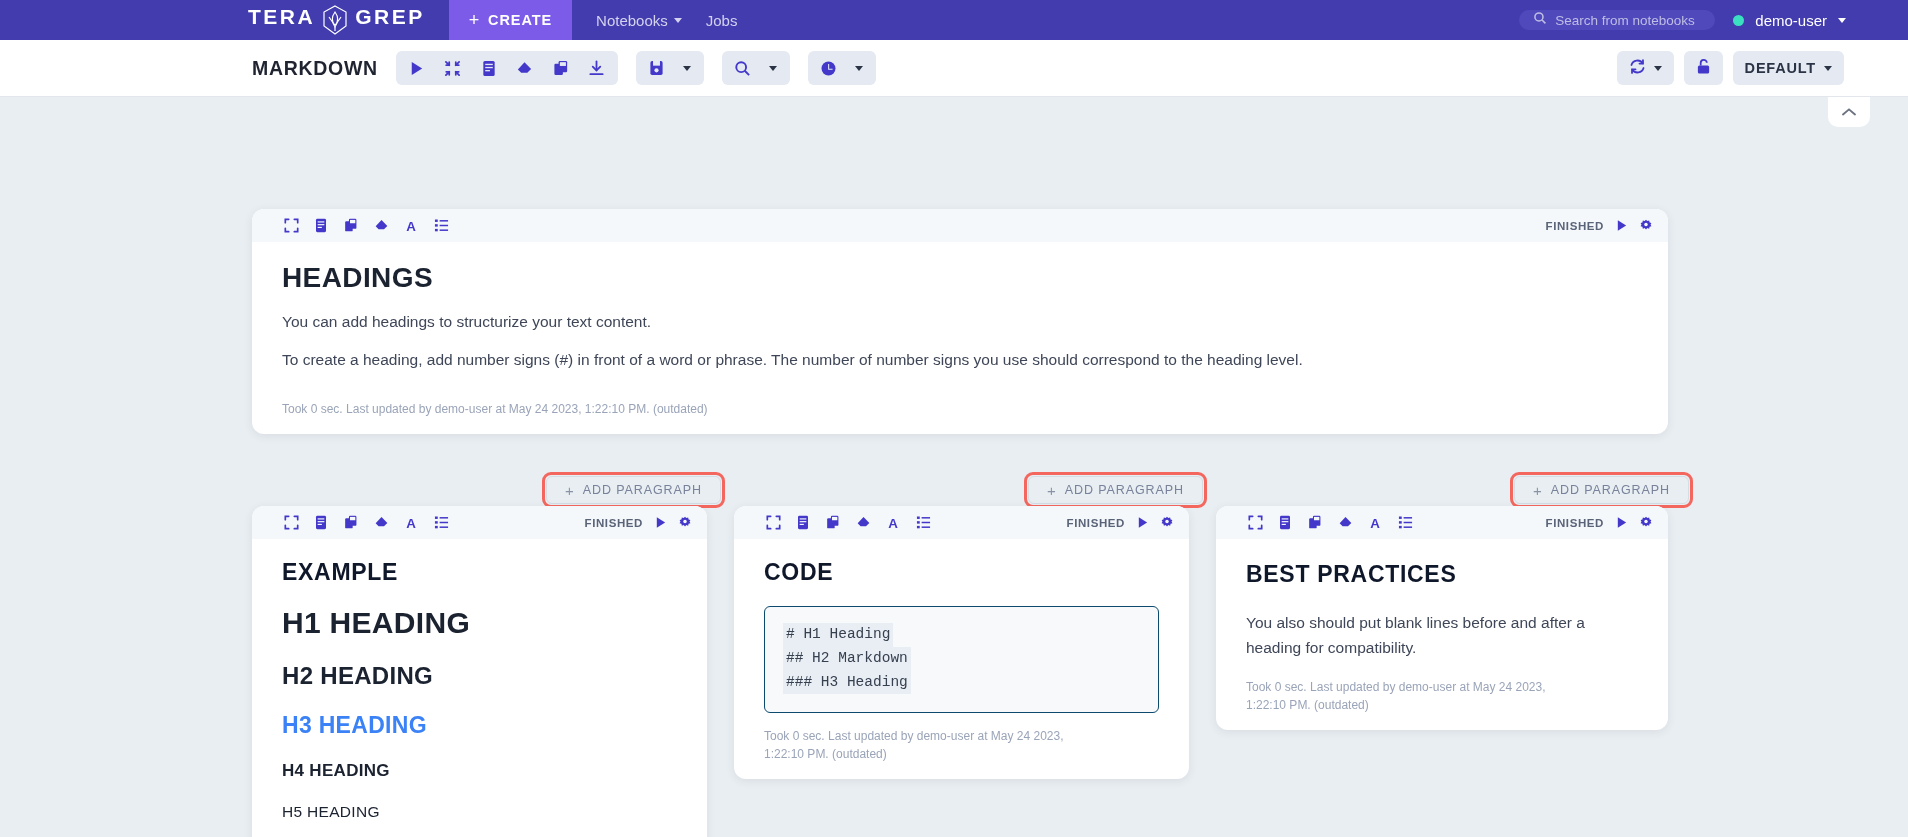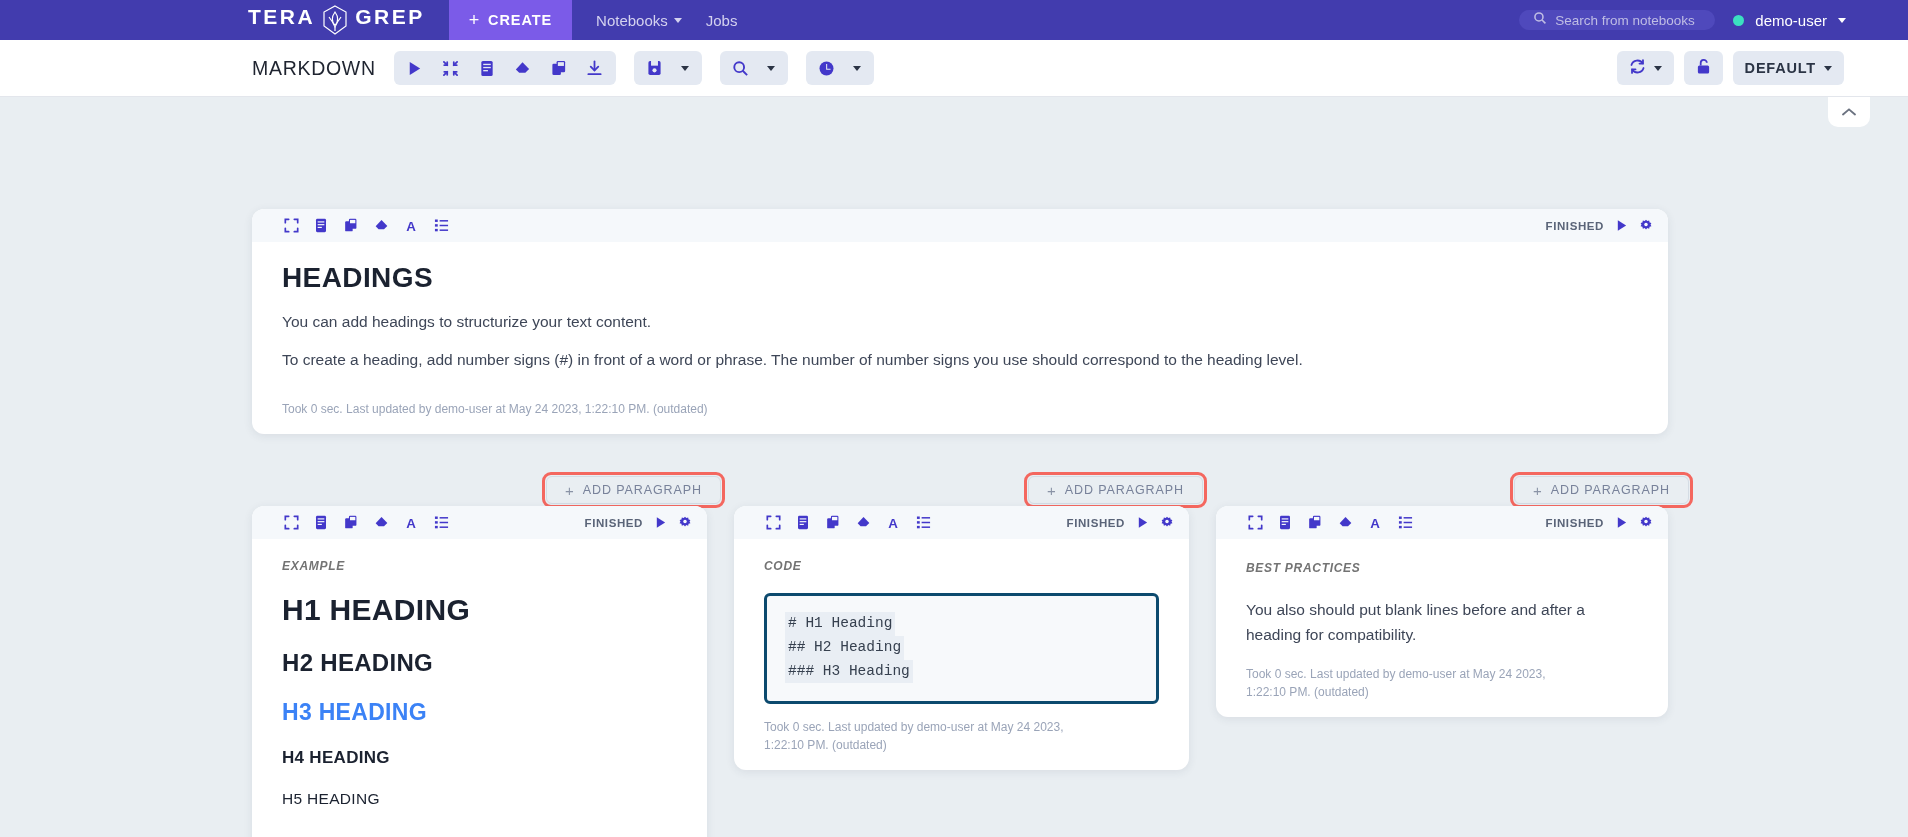--- a/index.html
+++ b/index.html
@@ -80,21 +80,21 @@
   
   .toolbar {
     height: 57px;
     background: #ffffff;
     display: flex; align-items: center;
     border-bottom: 1px solid #E3E6EC;
     padding: 0 18px 0 0;
   }
   .nb-title {
     margin-left: 252px;
-    font-size: 19.5px; font-weight: 400; color: #1F2430;
+    font-size: 19.5px; font-weight: 700; color: #1F2430;
     letter-spacing: 0.7px;
   }
   .tb-group {
     display: flex; align-items: center;
     background: #E4E9F2;
     border-radius: 6px;
     height: 34px;
     margin-left: 18px;
     padding: 0 3px;
   }
@@ -177,31 +177,31 @@
 
   
   .h-title {
     font-size: 28px; font-weight: 700; color: #1B2230;
     letter-spacing: 0.4px; margin-bottom: 16px;
   }
   .p-text {
     font-size: 15.5px; color: #3E4657; line-height: 1.55; margin-bottom: 14px;
   }
   .sec-title {
-    font-size: 12px; font-weight: 700; color: #737373;
-    letter-spacing: 0.7px; margin-bottom: 20px; font-style: italic;
+    font-size: 23px; font-weight: 700; color: #0f172a;
+    letter-spacing: 0.7px; margin-bottom: 20px;
   }
   .hd1 { font-size: 30px; font-weight: 700; color: #1B2230; margin: 0 0 22px; letter-spacing:.3px;}
   .hd2 { font-size: 24px; font-weight: 700; color: #1B2230; margin: 0 0 22px; letter-spacing:.3px;}
   .hd3 { font-size: 23px; font-weight: 700; color: #3b82f6; margin: 8px 0 22px; letter-spacing:.3px;}
   .hd4 { font-size: 17px; font-weight: 700; color: #1B2230; margin: 0 0 22px; letter-spacing:.3px;}
   .hd5 { font-size: 15.5px; font-weight: 400; color: #1B2230; margin: 0 0 18px; letter-spacing:.3px;}
 
   .codebox {
-    border: 3px solid #0c4a6e;
+    border: 1px solid #0c4a6e;
     border-radius: 6px;
     background: #F7F9FB;
     padding: 16px 18px 18px;
   }
   .codeline {
     font-family: "Liberation Mono", monospace;
     font-size: 14.5px; color: #36404F;
     background: #E9EEF4;
     display: inline-block;
     padding: 1px 3px;
@@ -604,21 +604,21 @@
             <path d="M8 0.8 l1.5 1.6 2.1-.6 .5 2.1 2.1 .6-1 1.9 1 1.9-2.1 .6-.5 2.1-2.1-.6L8 12 6.5 10.4l-2.1 .6-.5-2.1-2.1-.6 1-1.9-1-1.9 2.1-.6 .5-2.1 2.1 .6z"></path>
             <circle cx="8" cy="6.4" r="2" fill="#F5F8FB"></circle>
           </svg>
         </span>
       </div>
     </div>
     <div class="pcard-body">
       <div class="sec-title">CODE</div>
       <div class="codebox">
         <div><span class="codeline"># H1 Heading</span></div>
-        <div><span class="codeline">## H2 Heading</span></div>
+        <div><span class="codeline">## H2 Markdown</span></div>
         <div><span class="codeline">### H3 Heading</span></div>
       </div>
     </div>
     <div class="pcard-foot" style="width:390px">Took 0 sec. Last updated by demo-user at May 24 2023, 1:22:10 PM. (outdated)</div>
   </div>
 
   <div class="pcard" style="left:1216px; top:409px; width:452px;">
     <div class="pcard-head">
       <div class="ic-btn">
         <svg width="15" height="15" viewBox="0 0 16 16" fill="none" stroke="#4338CA" stroke-width="1.8" stroke-linecap="round">

